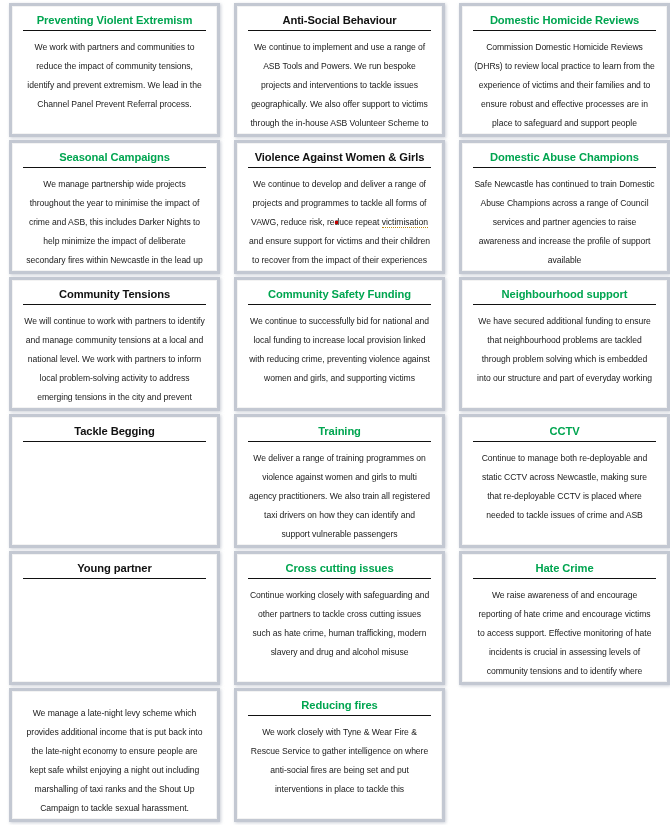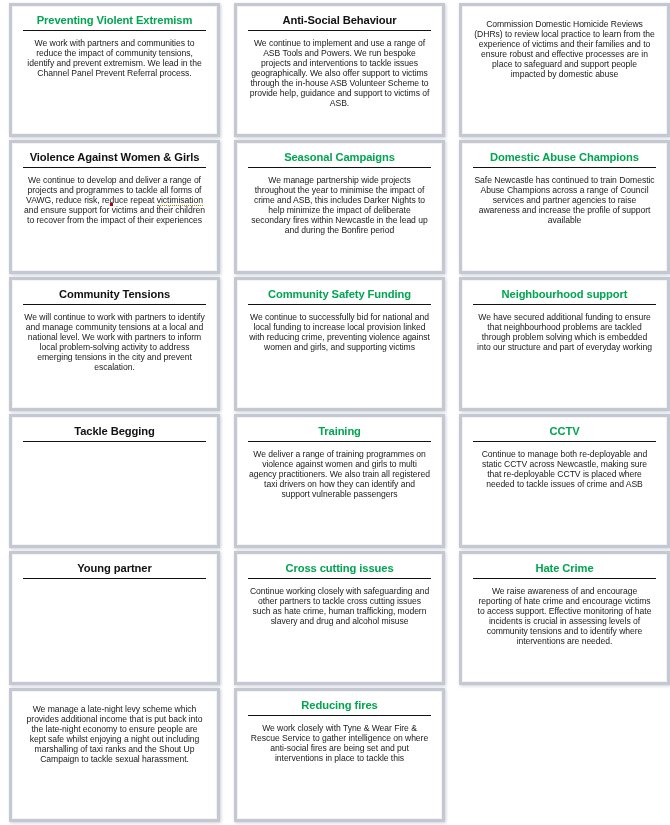--- a/index.html
+++ b/index.html
@@ -46,21 +46,21 @@
     color: #111111;
     border-bottom: 1.6px solid #111111;
     margin: 0 2px 0 2px;
   }
   .card-title.green {
     color: #00a550;
   }
   .card-body {
     text-align: center;
     font-size: 8.6px;
-    line-height: 10px;
+    line-height: 19px;
     color: #1a1a1a;
     padding: 7px 3px 0 3px;
     letter-spacing: -0.05px;
   }
   .sp {
     border-bottom: 1.5px dotted #b8860b;
     position: relative;
   }
   .redmark {
     display: inline-block;
@@ -78,29 +78,30 @@
 <div id="board">
     <div class="card">
       <div class="card-title green">Preventing Violent Extremism</div>
       <div class="card-body">We work with partners and communities to reduce the impact of community tensions, identify and prevent extremism.  We lead in the Channel Panel Prevent Referral process.</div>
     </div>
     <div class="card">
       <div class="card-title">Anti-Social Behaviour</div>
       <div class="card-body">We continue to implement and use a range of ASB Tools and Powers.  We run bespoke projects and interventions to tackle issues geographically. We also offer support to victims through the in-house ASB Volunteer Scheme to provide help, guidance and support to victims of ASB.</div>
     </div>
     <div class="card">
+      <div class="card-title green">Domestic Homicide Reviews</div>
       <div class="card-body">Commission Domestic Homicide Reviews (DHRs) to review local practice to learn from the experience of victims and their families and to ensure robust and effective processes are in place to safeguard and support people impacted by domestic abuse</div>
+    </div>
+    <div class="card">
+      <div class="card-title green">Seasonal Campaigns</div>
+      <div class="card-body">We manage partnership wide projects throughout the year to minimise the impact of crime and ASB, this includes Darker Nights to help minimize the impact of deliberate secondary fires within Newcastle in the lead up and during the Bonfire period</div>
     </div>
     <div class="card">
       <div class="card-title">Violence Against Women &amp; Girls</div>
       <div class="card-body"><span>We continue to develop and deliver a range of projects and programmes to tackle all forms of VAWG, reduce risk, reduce repeat </span><span class="sp">victimisation</span><span class="redmark"></span><span> and ensure support for victims and their children to recover from the impact of their experiences</span></div>
-    </div>
-    <div class="card">
-      <div class="card-title green">Seasonal Campaigns</div>
-      <div class="card-body">We manage partnership wide projects throughout the year to minimise the impact of crime and ASB, this includes Darker Nights to help minimize the impact of deliberate secondary fires within Newcastle in the lead up and during the Bonfire period</div>
     </div>
     <div class="card">
       <div class="card-title green">Domestic Abuse Champions</div>
       <div class="card-body">Safe Newcastle has continued to train Domestic Abuse Champions across a range of Council services and partner agencies to raise awareness and increase the profile of support available</div>
     </div>
     <div class="card">
       <div class="card-title">Community Tensions</div>
       <div class="card-body">We will continue to work with partners to identify and manage community tensions at a local and national level.  We work with partners to inform local problem-solving activity to address emerging tensions in the city and prevent escalation.</div>
     </div>
     <div class="card">

